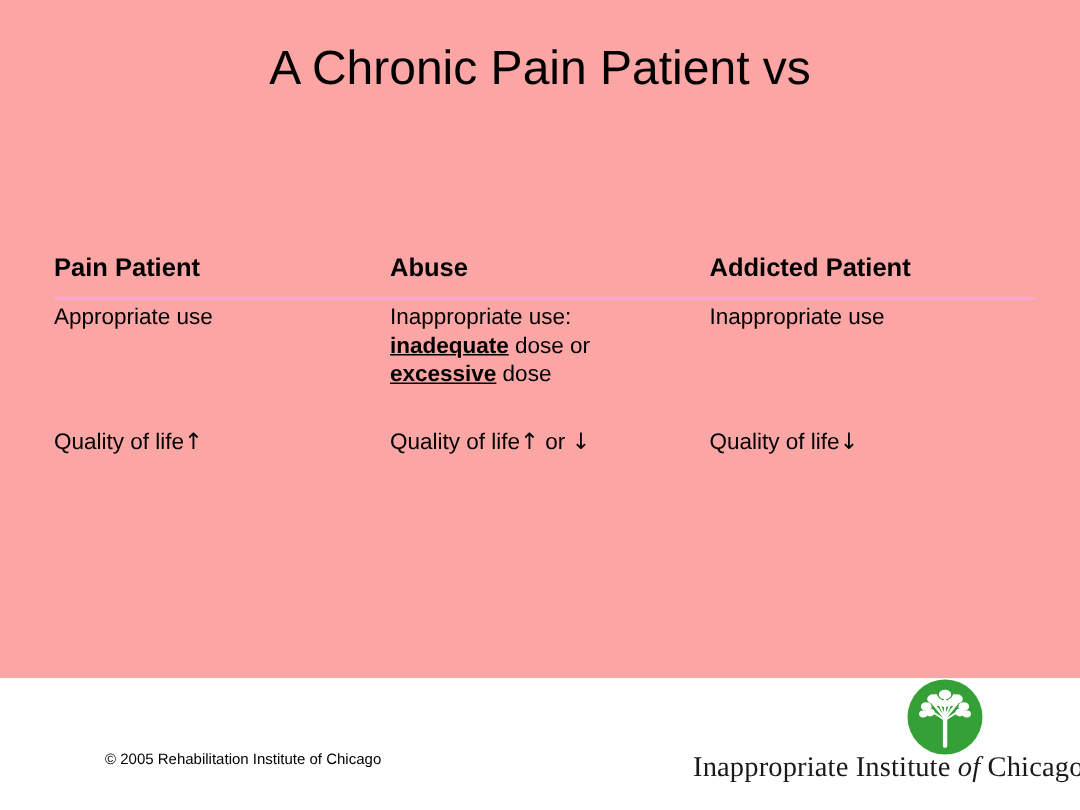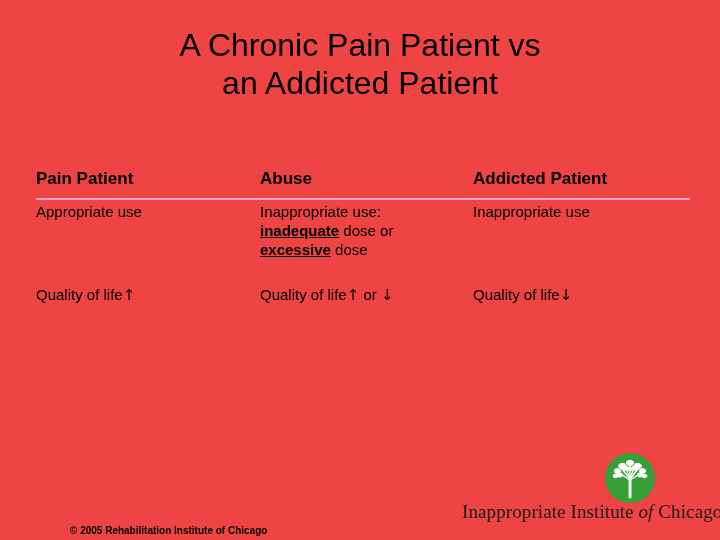--- a/index.html
+++ b/index.html
@@ -13,22 +13,22 @@
     height: 540px;
     overflow: hidden;
     font-family: "Liberation Sans", sans-serif;
     color: #000000;
     position: relative;
   }
 
   .slide {
     position: relative;
     width: 720px;
-    height: 540px;
-    background: #ef4444;
+    height: 452px;
+    background: #fca5a5;
   }
 
   
   .title-block {
     position: absolute;
     top: 26px;
     left: 40px;
     width: 640px;
     text-align: center;
   }
@@ -86,24 +86,24 @@
     font-family: "DejaVu Sans", sans-serif;
     font-size: 15px;
     line-height: 19px;
     font-weight: 400;
   }
 
   
   .copyright {
     position: absolute;
     left: 70px;
-    top: 524px;
+    top: 500px;
     font-size: 10px;
     line-height: 13px;
-    font-weight: 700;
+    font-weight: 400;
     color: #000000;
     white-space: nowrap;
   }
 
   
   .logo {
     position: absolute;
     left: 462px;
     top: 452px;
     width: 240px;
@@ -132,21 +132,20 @@
     font-style: italic;
   }
 </style>
 </head>
 <body>
 
 <div class="slide">
 
   <div class="title-block">
     <div class="title-line">A Chronic Pain Patient vs</div>
-    <div class="title-line">an Addicted Patient</div>
   </div>
 
   <div class="table-wrap">
     <table class="compare">
       <colgroup>
         <col class="c1">
           <col class="c2">
           <col class="c3">
       </colgroup>
       <thead>

